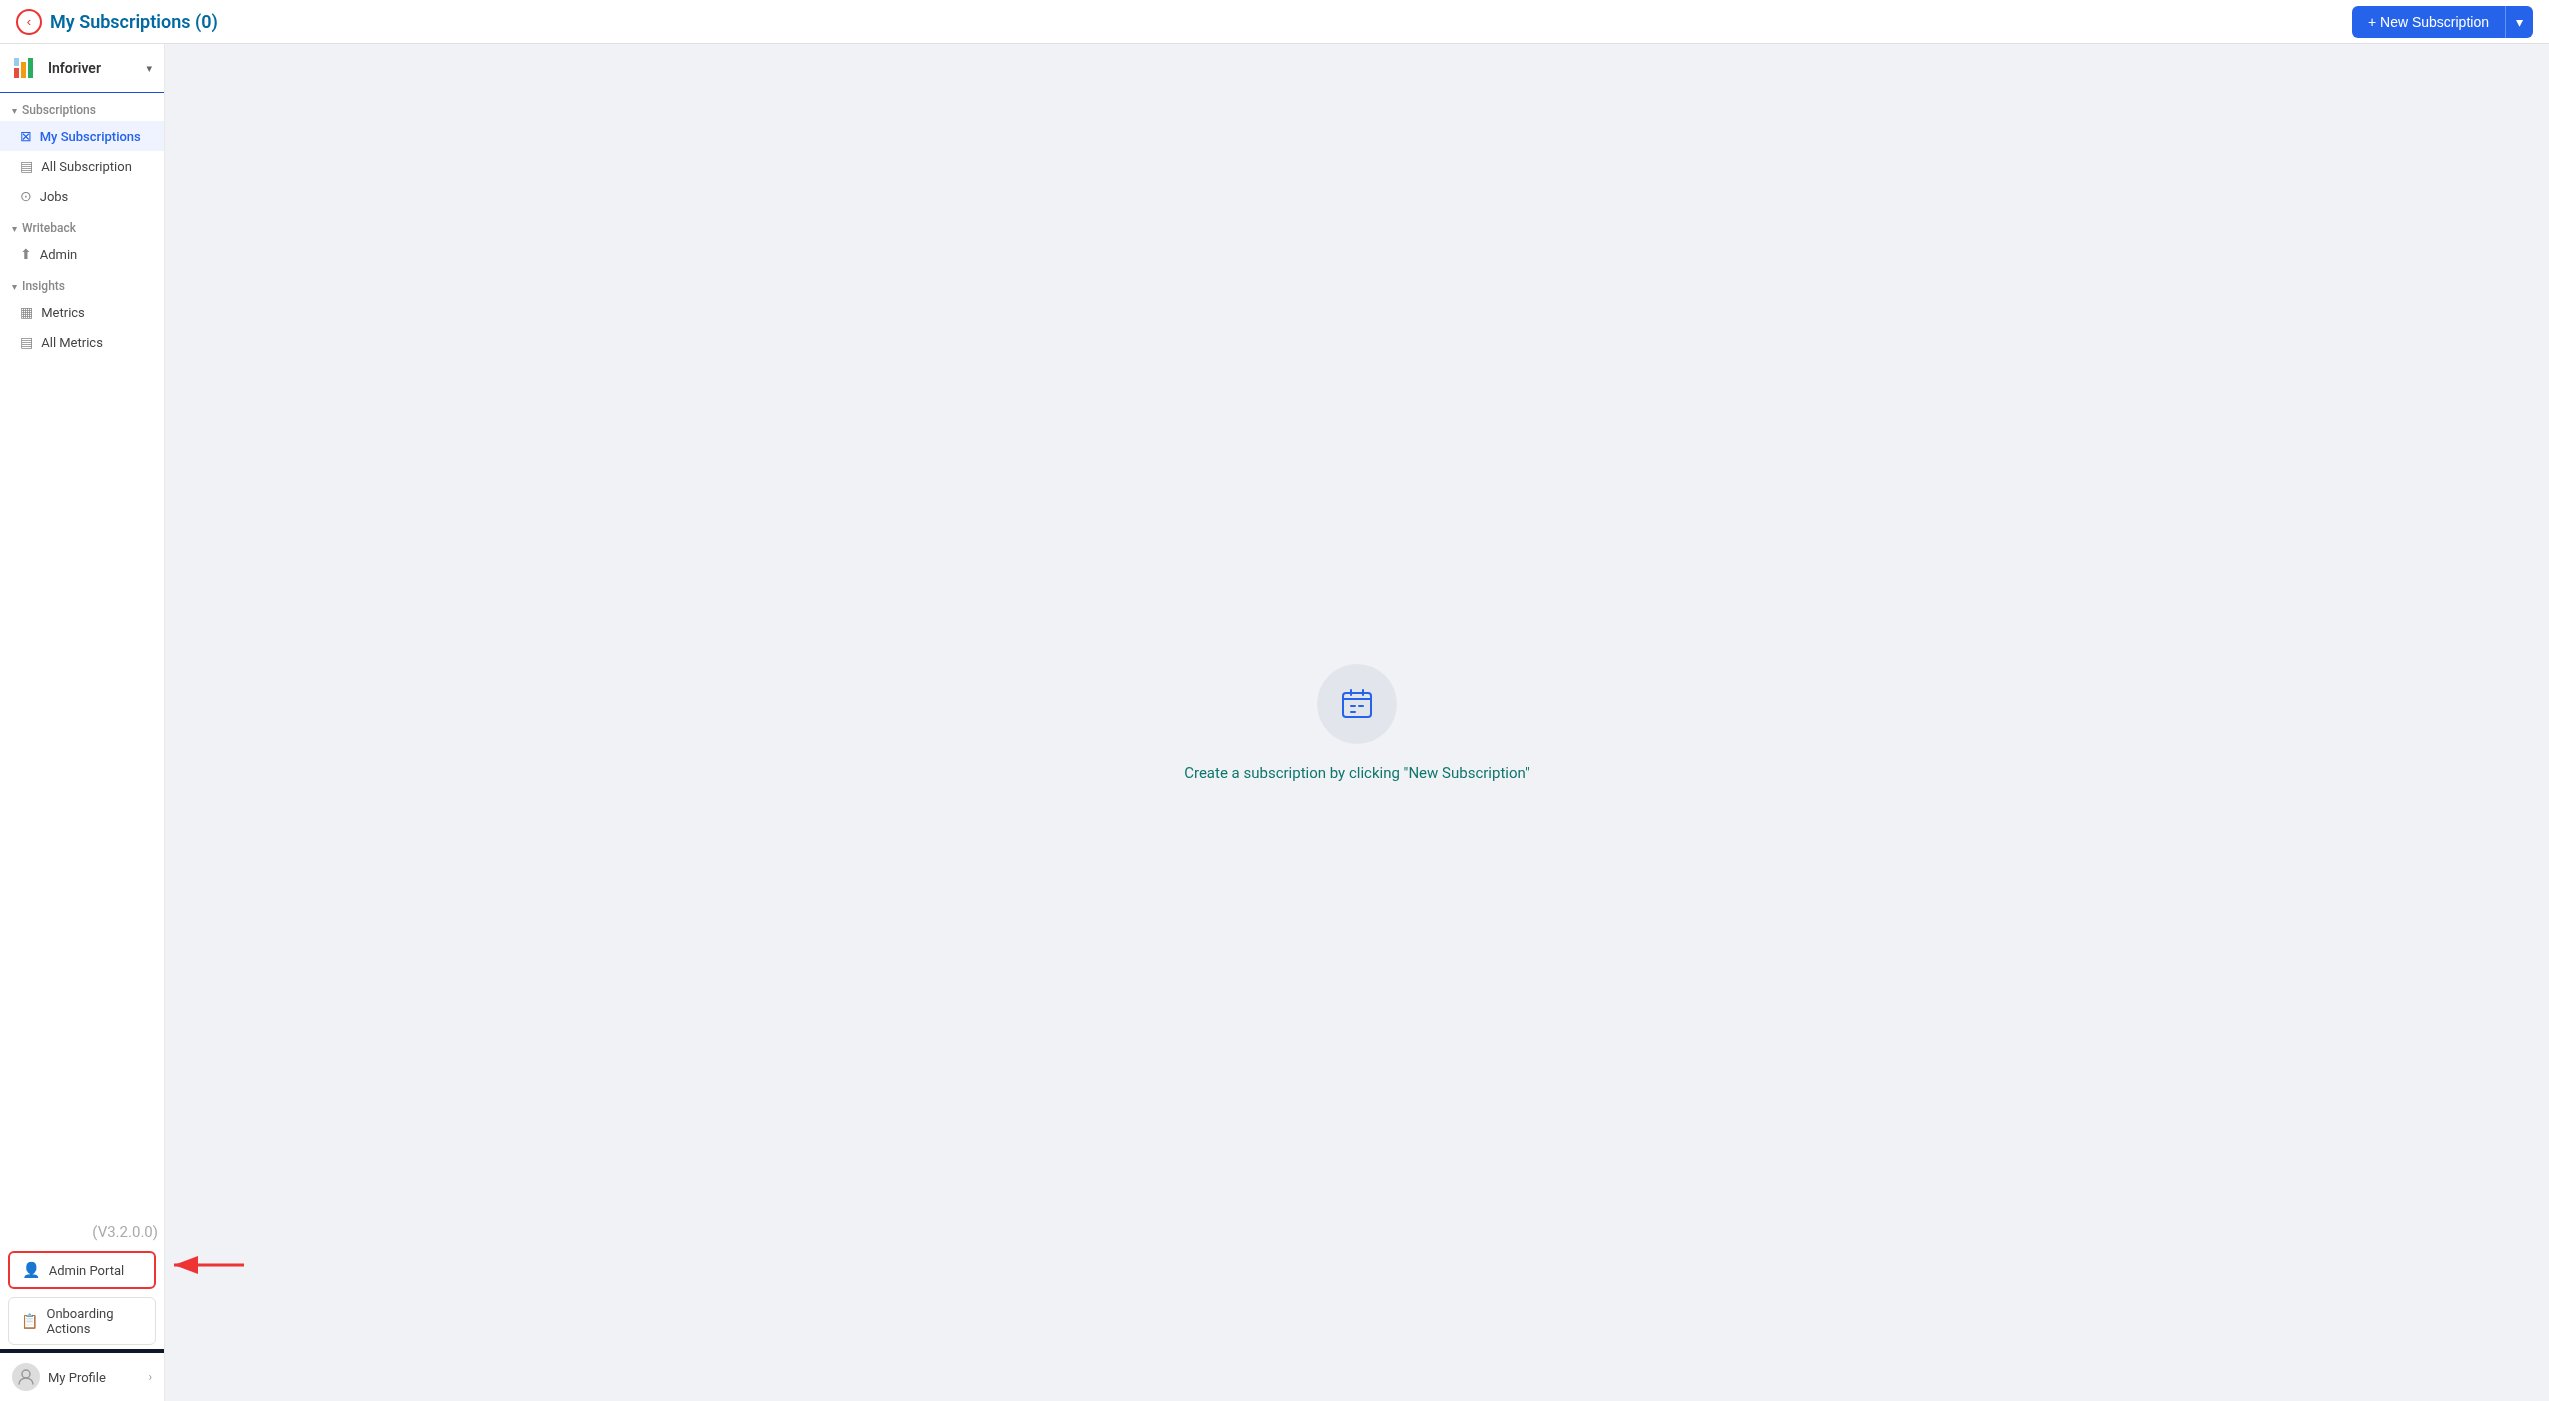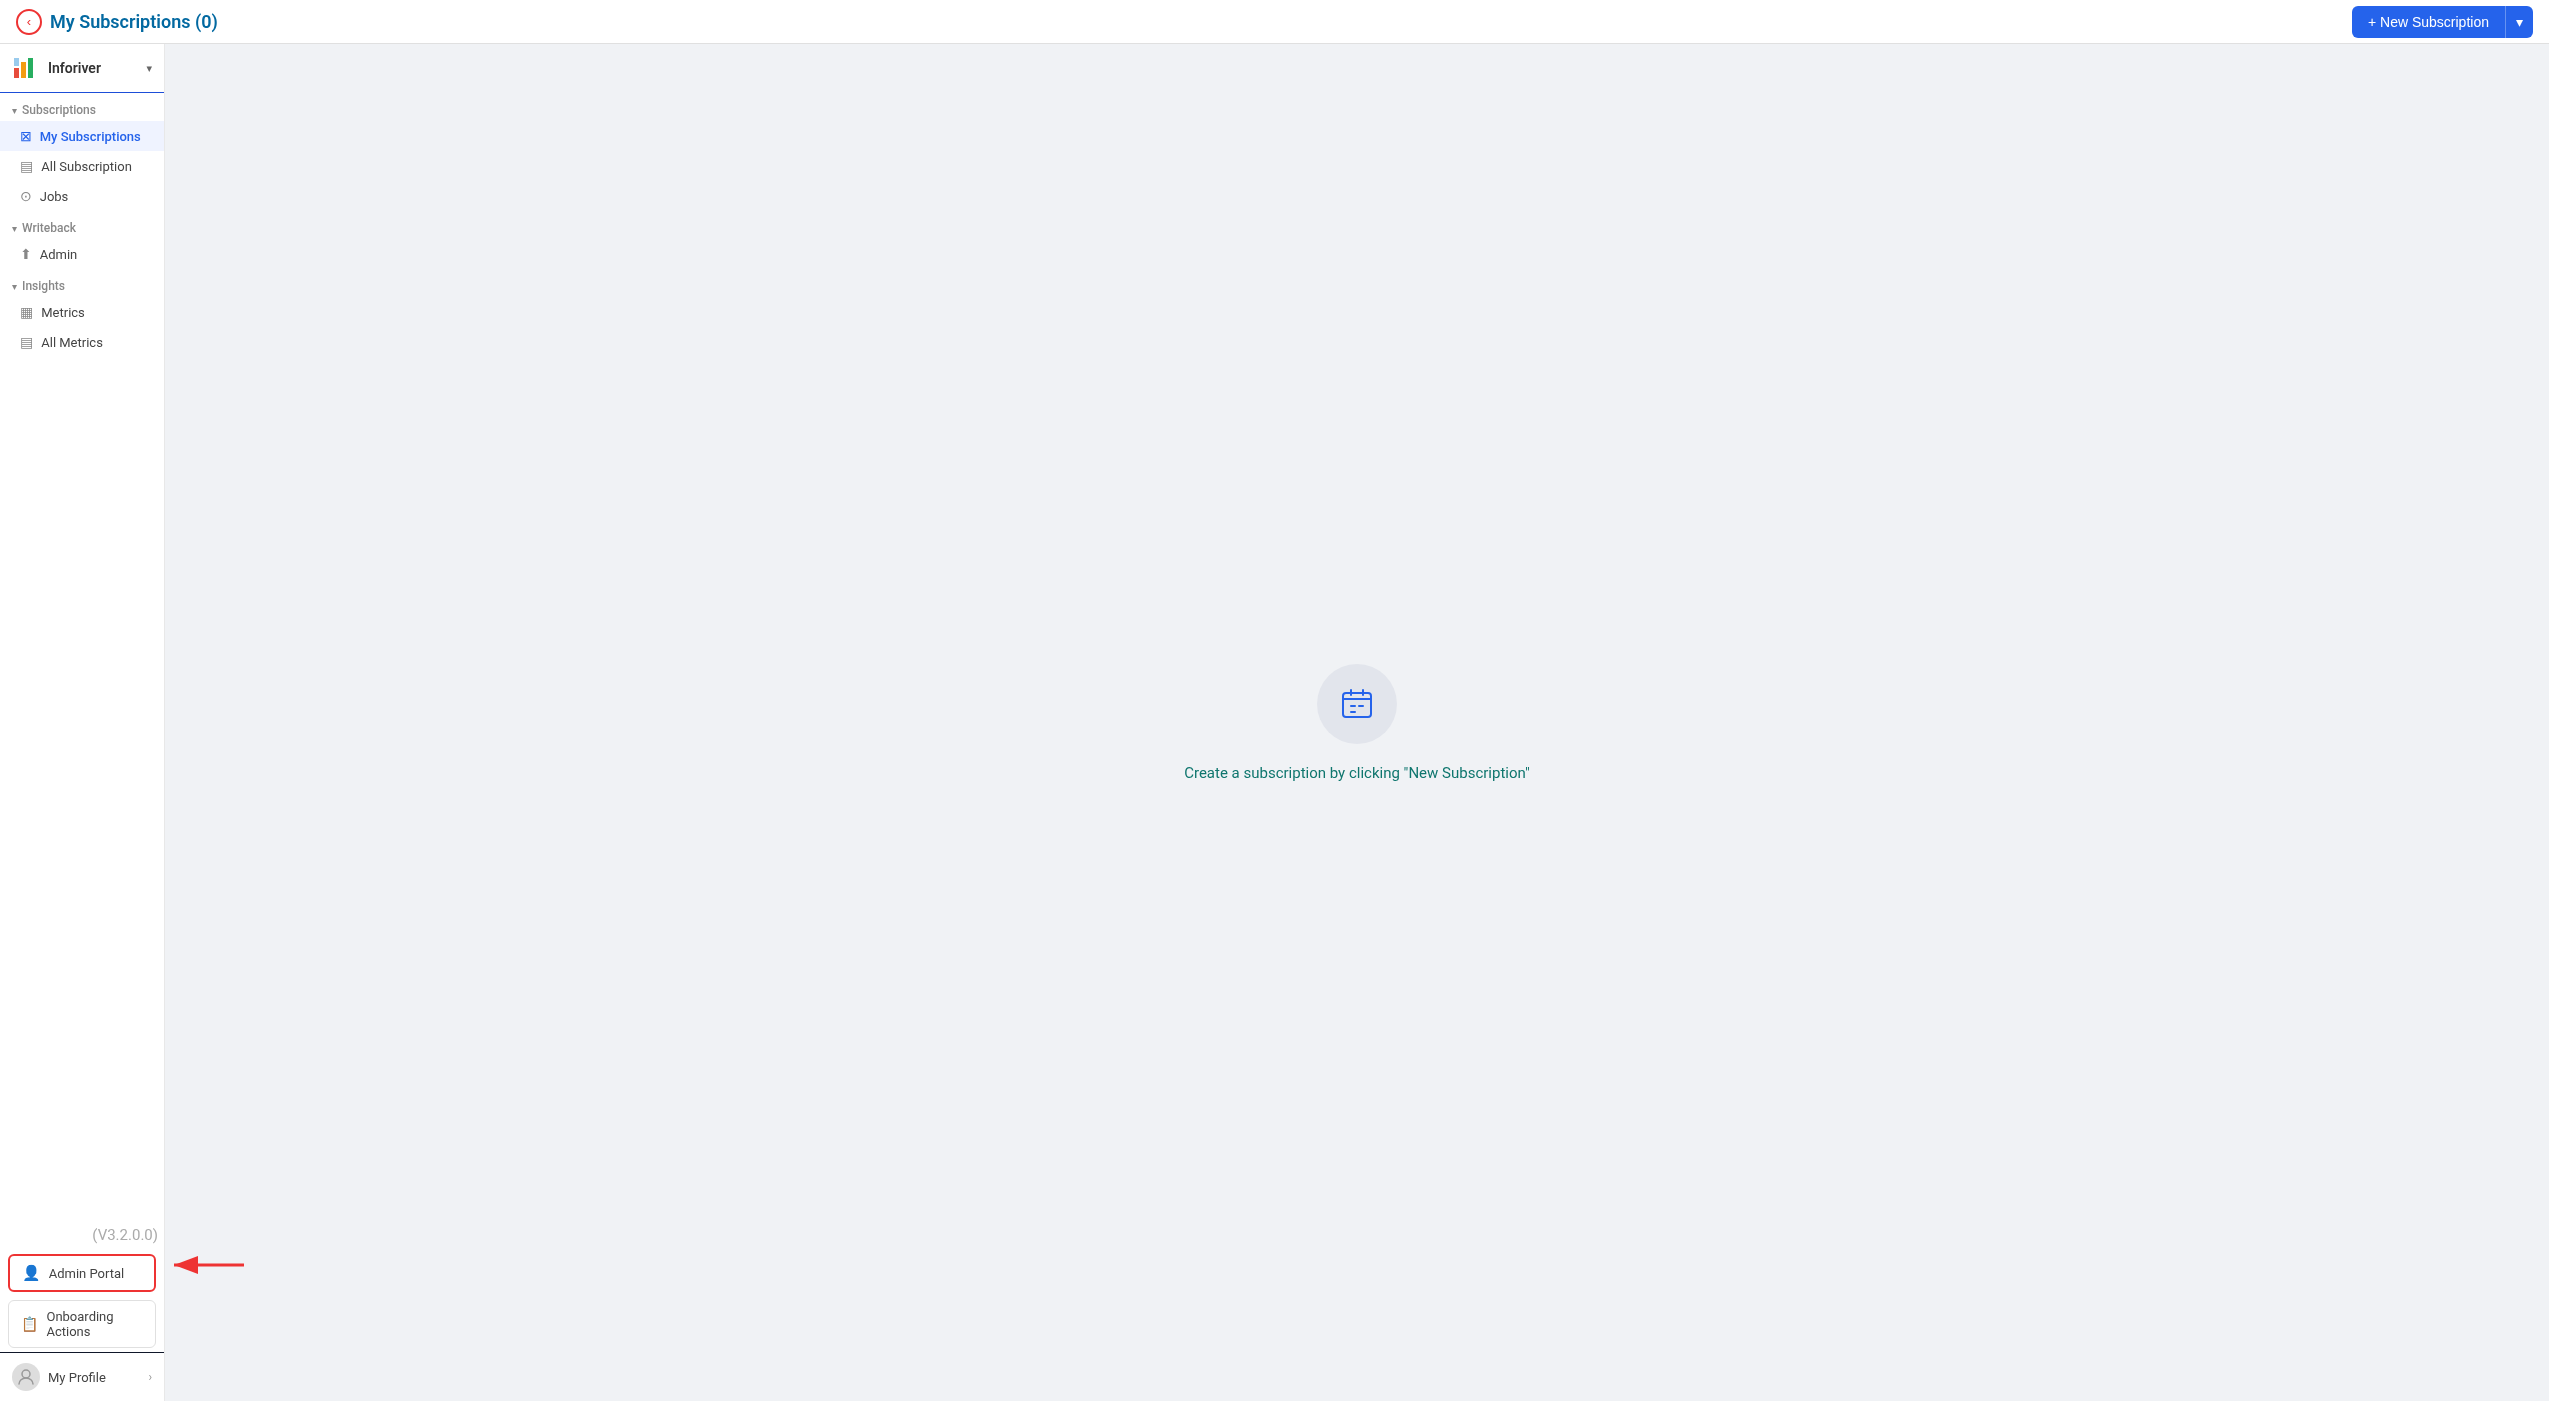--- a/index.html
+++ b/index.html
@@ -163,21 +163,21 @@
     }
     .sidebar-bottom-btn.highlighted {
       border: 2px solid #e33;
     }
 
     .sidebar-profile {
       display: flex;
       align-items: center;
       justify-content: space-between;
       padding: 10px 12px;
-      border-top: 1px solid #0f172a;
+      border-top: 4px solid #0f172a;
       cursor: pointer;
       font-size: 13px;
       color: #444;
       gap: 28px;
     }
     .profile-left { display: flex; align-items: center; gap: 8px; }
     .avatar-circle {
       width: 28px;
       height: 28px;
       border-radius: 50%;

